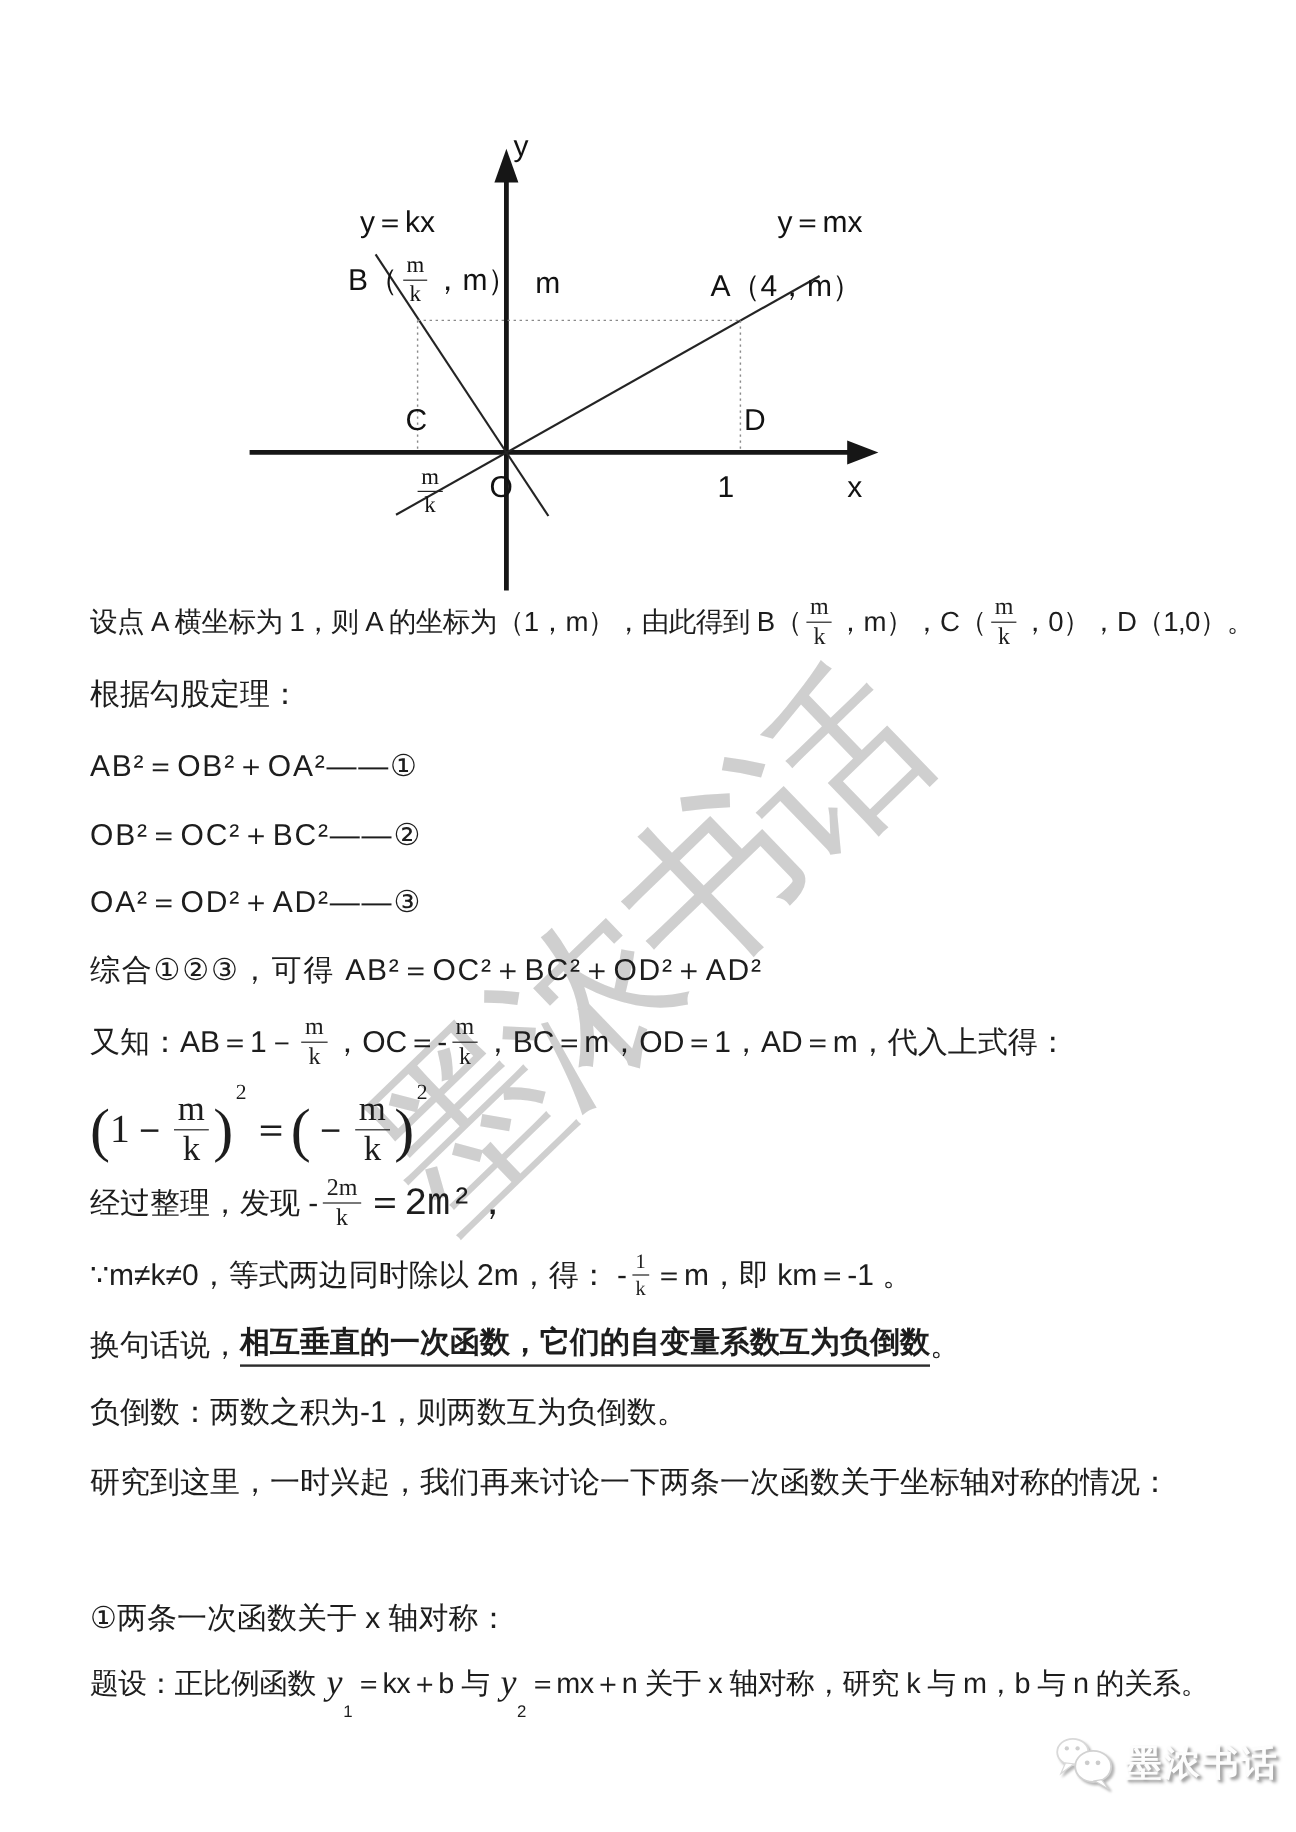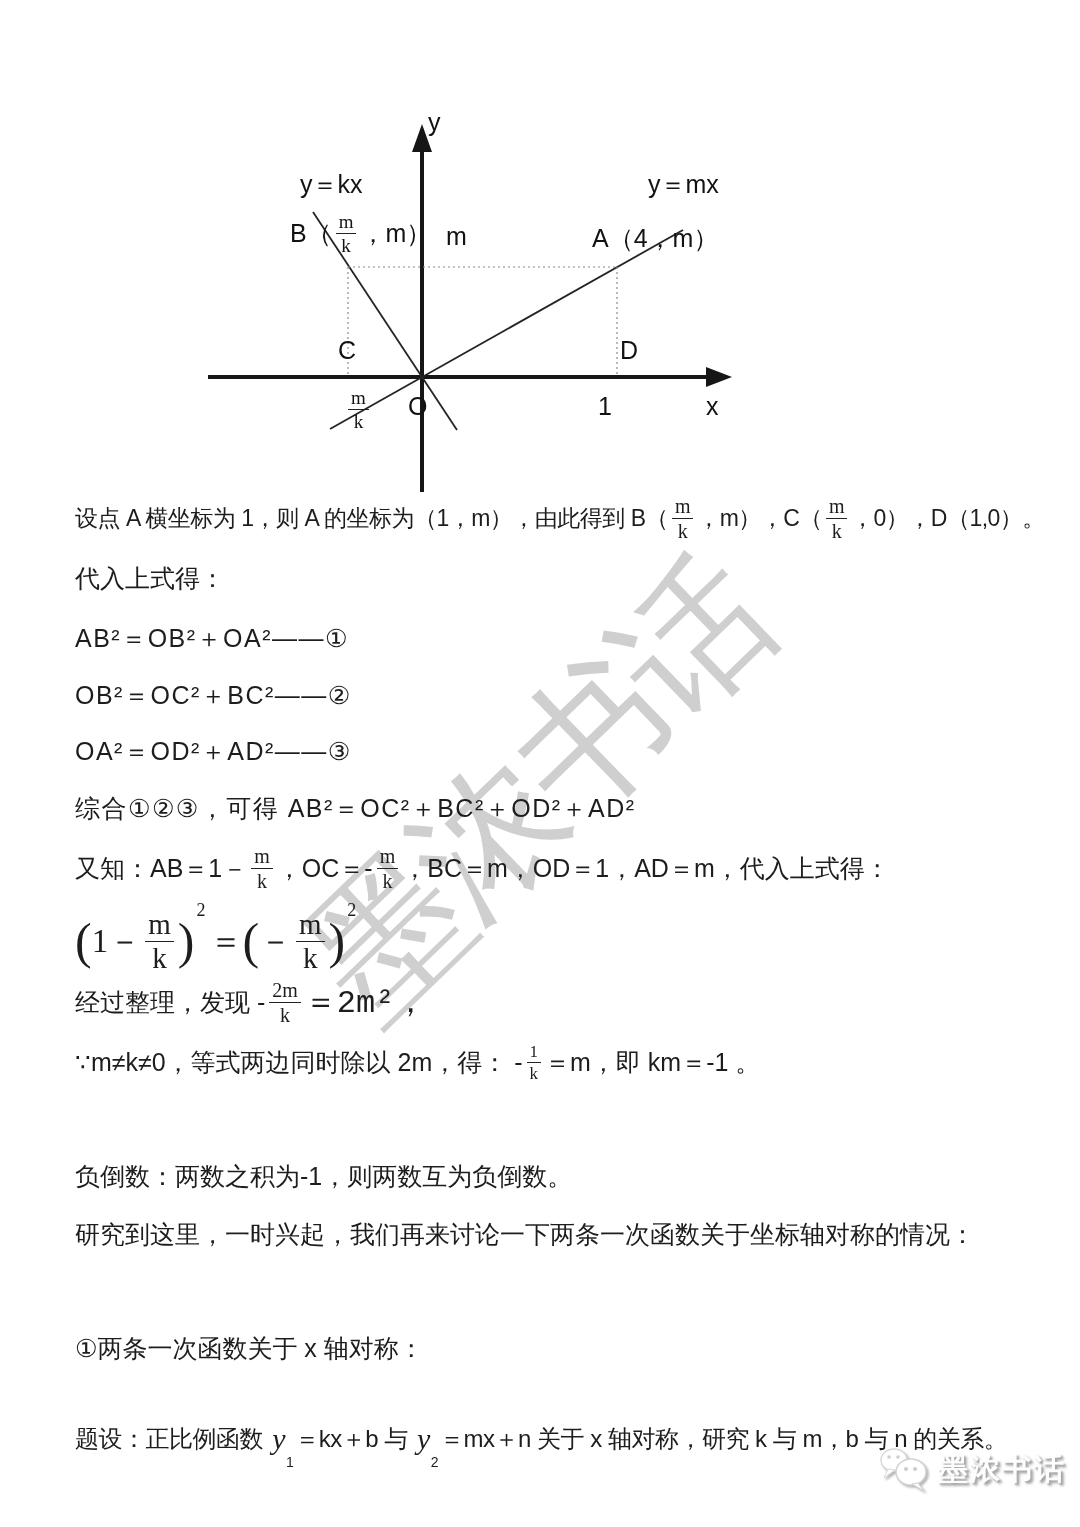--- a/index.html
+++ b/index.html
@@ -37,21 +37,21 @@
   .p1{font-size:23px;letter-spacing:-.5px;}
   .eq{letter-spacing:1.5px;}
   .bigeq{font-family:"Liberation Serif","DejaVu Serif",serif;height:90px;}
   .bq-t{font-size:33px;}
   .paren{font-size:50px;font-weight:300;line-height:.9;}
   .bq-sup{font-size:18px;align-self:flex-start;margin:4px 4px 0 2px;}
   .t-serif{font-family:Liberation Mono, monospace;font-size:32px;}
   .ul{font-weight:bold;border-bottom:2.5px solid #2c2c2c;padding-bottom:2px;}
   .yvar{font-family:"Liberation Serif","DejaVu Serif",serif;font-style:italic;font-size:30px;margin-left:3px;}
   .sub{font-size:14px;align-self:flex-end;transform:translateY(6px);margin:0 2px 0 1px;}
-  .tight{letter-spacing:-.5px;font-size:24px;margin-top:36px;}
+  .tight{letter-spacing:-.5px;font-size:24px;}
 
   
   .logo{position:absolute;left:878px;top:1444px;display:flex;align-items:center;z-index:2;}
   .wicon{filter:drop-shadow(2px 2px 1px #b5b5b5);margin-right:8px;}
   .logo-text{font-size:30px;font-weight:bold;color:#fdfdfd;letter-spacing:2px;
              text-shadow:2px 2px 2px #a5a5a5, 3px 3px 3px #c0c0c0;white-space:pre;}
 </style>
 </head>
 <body>
 
@@ -106,21 +106,21 @@
       <span class="den">k</span>
     </span>
     <span>，m），C（</span>
     <span class="frac">
       <span class="num">m</span>
       <span class="den">k</span>
     </span>
     <span>，0），D（1,0）。</span>
   </div>
 
-  <div class="line" style="top:562px">代入上式得：</div>
+  <div class="line" style="top:562px">根据勾股定理：</div>
 
   <div class="line eq" style="top:679px">OB²＝OC²＋BC²——②</div>
   <div class="line eq" style="top:622px">AB²＝OB²＋OA²——①</div>
   <div class="line eq" style="top:735px">OA²＝OD²＋AD²——③</div>
 
   <div class="line eq" style="top:792px">综合①②③，可得 AB²＝OC²＋BC²＋OD²＋AD²</div>
 
   <div class="line" style="top:838px;height:60px">
     <span>又知：AB＝1－</span>
     <span class="frac">
@@ -166,20 +166,25 @@
 
   <div class="line" style="top:1034px;height:56px">
     <span>∵m≠k≠0，等式两边同时除以 2m，得： -</span>
     <span class="frac small">
       <span class="num">1</span>
       <span class="den">k</span>
     </span>
     <span>＝m，即 km＝-1 。</span>
   </div>
 
+  <div class="line" style="top:1102px">
+    <span>换句话说，</span>
+    <span class="ul">相互垂直的一次函数，它们的自变量系数互为负倒数</span>
+    <span>。</span>
+  </div>
 
   <div class="line" style="top:1160px">负倒数：两数之积为-1，则两数互为负倒数。</div>
 
   <div class="line" style="top:1218px">研究到这里，一时兴起，我们再来讨论一下两条一次函数关于坐标轴对称的情况：</div>
 
   <div class="line" style="top:1332px">①两条一次函数关于 x 轴对称：</div>
 
   <div class="line tight" style="top:1378px;height:50px">
     <span>题设：正比例函数 </span>
     <span class="yvar">y</span>

